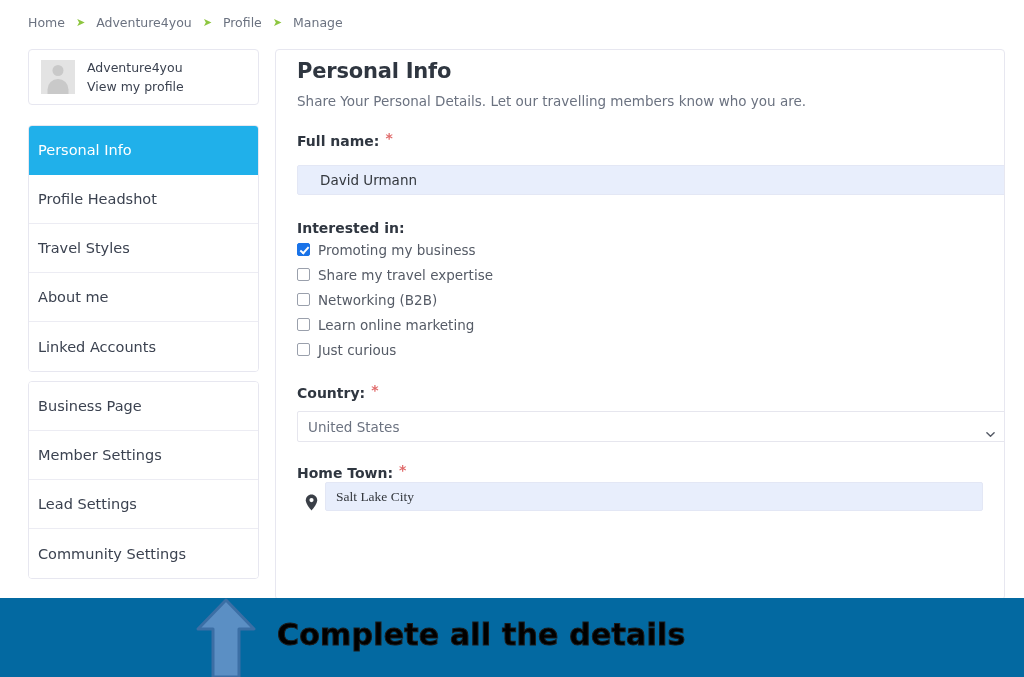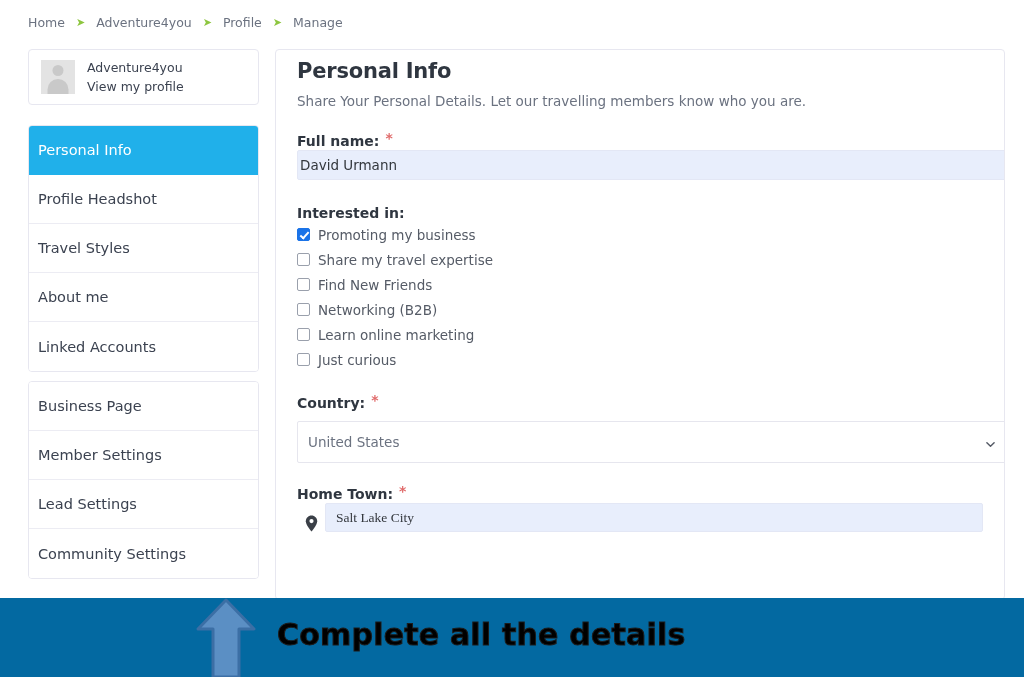--- a/index.html
+++ b/index.html
@@ -159,30 +159,30 @@
     line-height: 18px;
   }
   .req-star {
     color: #e06a6a;
     font-size: 14px;
     line-height: 12px;
   }
 
   .text-input {
     display: block;
-    margin-top: 0;
+    margin-top: 15px;
     width: 709px;
     height: 30px;
     border: 1px solid #e3e7f5;
     border-radius: 2px;
     background: #e8eefc;
     color: #33373d;
     font-size: 13.5px;
     font-family: inherit;
-    padding: 0 2px;
+    padding: 0 22px;
     outline: none;
   }
 
   .group-label {
     margin-top: 24px;
     font-size: 14px;
     font-weight: bold;
     color: #2f3640;
     line-height: 18px;
   }
@@ -222,21 +222,21 @@
     font-size: 13.5px;
     color: #555b66;
     line-height: 18px;
     white-space: nowrap;
   }
 
   .select-input {
     display: block;
     margin-top: 9px;
     width: 709px;
-    height: 42px;
+    height: 31px;
     border: 1px solid #e6e6ee;
     border-radius: 2px;
     background: #ffffff;
     color: #6b7280;
     font-size: 13.5px;
     font-family: inherit;
     padding: 0 10px;
     outline: none;
     appearance: none;
     -webkit-appearance: none;
@@ -353,24 +353,20 @@
 
     <div class="group-label">Interested in:</div>
     <div class="check-list">
       <label class="check-row">
         <span class="cbox checked"></span>
         <span class="check-label">Promoting my business</span>
       </label>
       <label class="check-row">
         <span class="cbox"></span>
         <span class="check-label">Share my travel expertise</span>
-      </label>
-      <label class="check-row">
-        <span class="cbox"></span>
-        <span class="check-label">Find New Friends</span>
       </label>
       <label class="check-row">
         <span class="cbox"></span>
         <span class="check-label">Networking (B2B)</span>
       </label>
       <label class="check-row">
         <span class="cbox"></span>
         <span class="check-label">Learn online marketing</span>
       </label>
       <label class="check-row">

